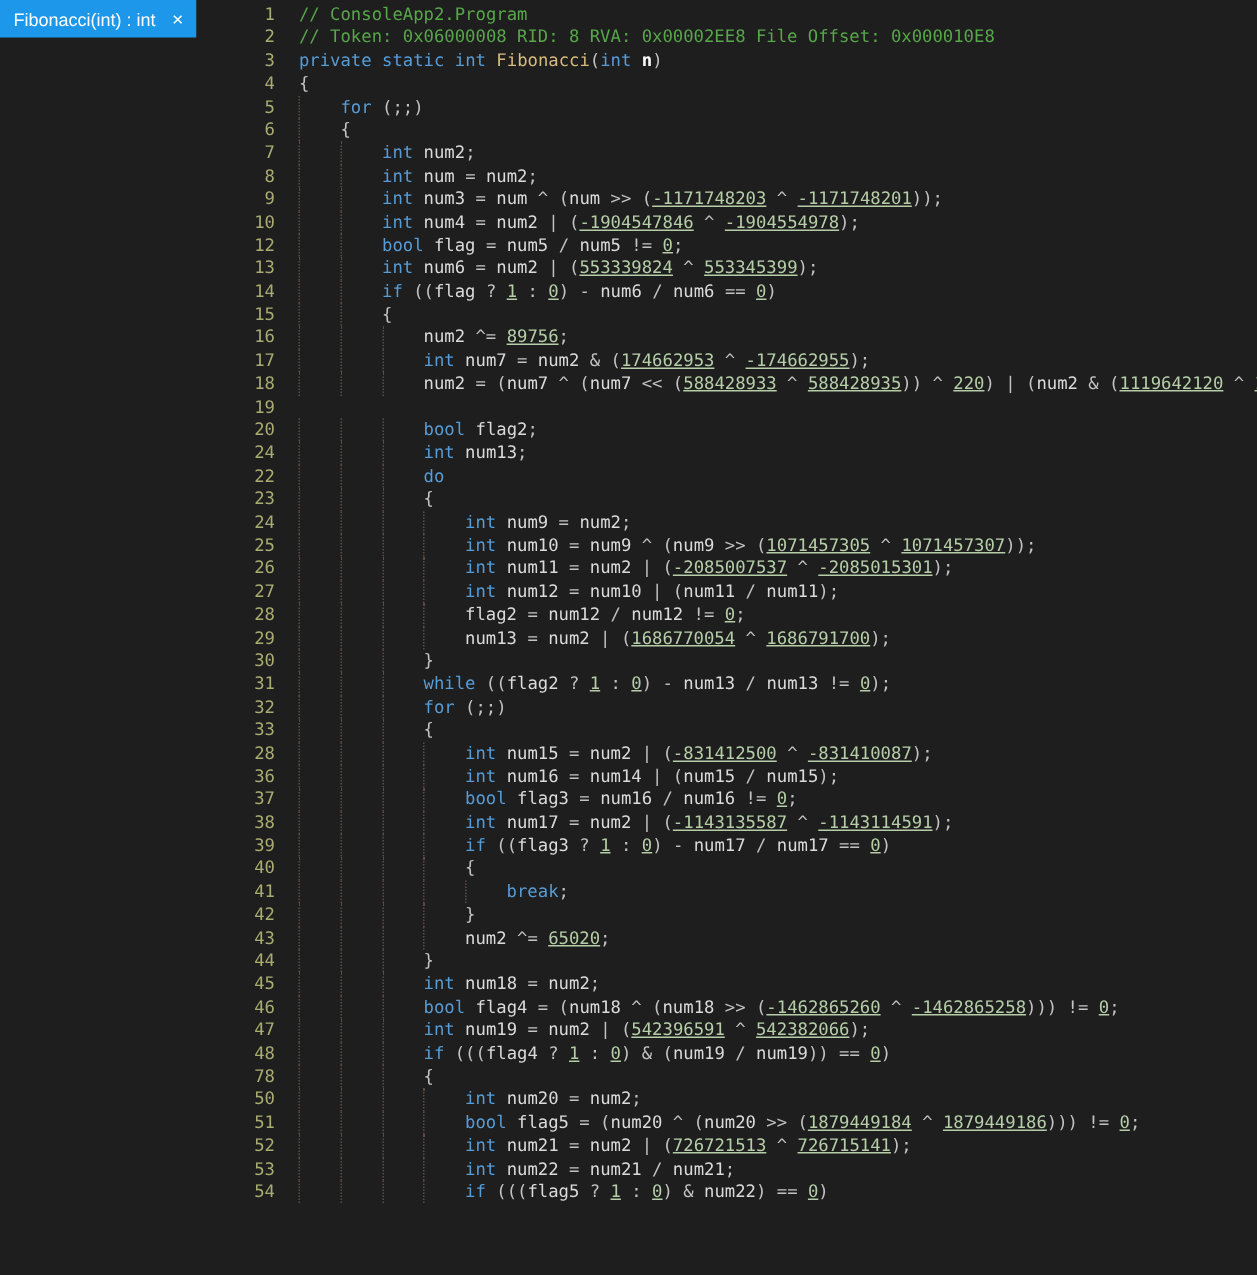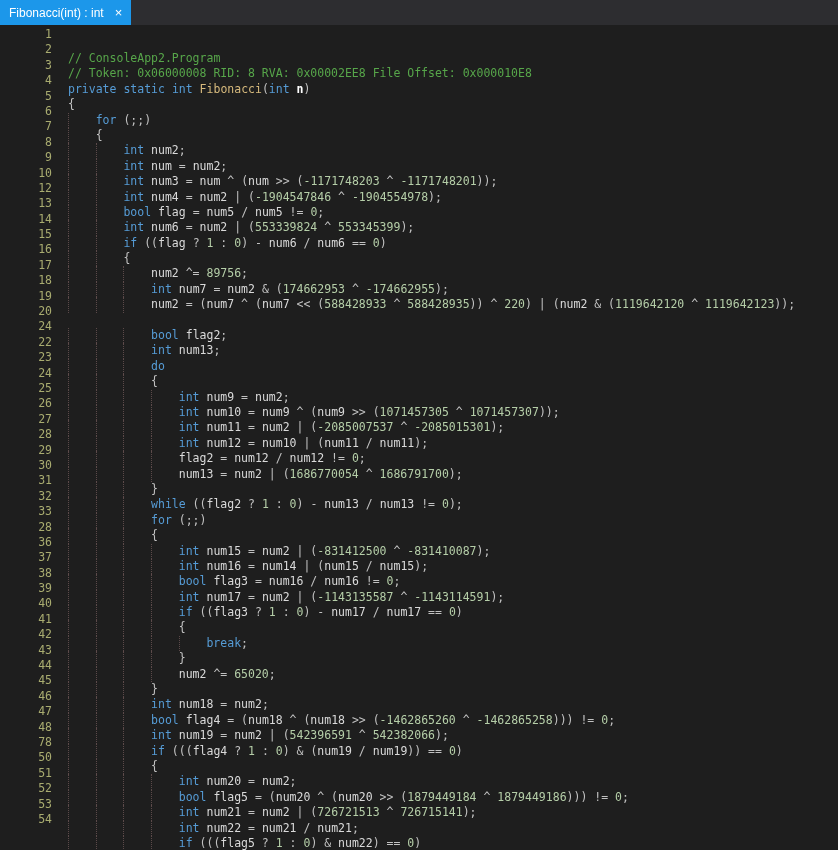--- a/index.html
+++ b/index.html
@@ -4,21 +4,21 @@
 <style>
   * { margin: 0; padding: 0; box-sizing: border-box; }
   html, body {
     width: 838px; height: 850px; overflow: hidden;
     background: #1E1E1E;
   }
   .app {
     width: 838px; height: 850px;
     background: var(--bg, #1E1E1E);
     font-family: "Liberation Sans", sans-serif;
-    display: flex; flex-direction: column;
+    display: flex; flex-direction: row;
   }
   .tabstrip {
     height: 25px; flex: none;
     background: var(--tab_strip, #2D2D30);
     display: flex; align-items: stretch;
   }
   .tab {
     display: flex; align-items: center;
     background: var(--tab_active, #1C97EA);
     color: var(--tab_text, #fff);
@@ -43,31 +43,30 @@
   .ln {
     width: 52px; flex: none;
     text-align: right;
     color: var(--line_number, #A9AC70);
     cursor: pointer;
   }
   .code {
     margin-left: 16px;
     white-space: pre;
     color: var(--punctuation, #C2C2C2);
-    margin-top: 24px;
   }
   .ind {
     display: inline-block;
     width: 4ch; height: 15.4px;
     vertical-align: top;
     border-left: 1px dotted var(--indent_guide, #5C4A4A);
   }
   .tk-c  { color: var(--comment, #57A64A); }
   .tk-k  { color: var(--keyword, #569CD6); }
-  .tk-n  { color: var(--number, #B5CEA8); }
+  .tk-n  { color: var(--number, #B5CEA8); text-decoration: underline; }
   .tk-m  { color: var(--method, #D7BA7D); text-align: right; }
   .tk-v  { color: var(--identifier, #DADADA); }
   .tk-p  { color: var(--punctuation, #C2C2C2); }
   .tk-prm{ color: var(--parameter, #FFFFFF); font-weight: bold; }
 </style>
 </head>
 <body>
 
 <div class="app">
   <div class="tabstrip">

